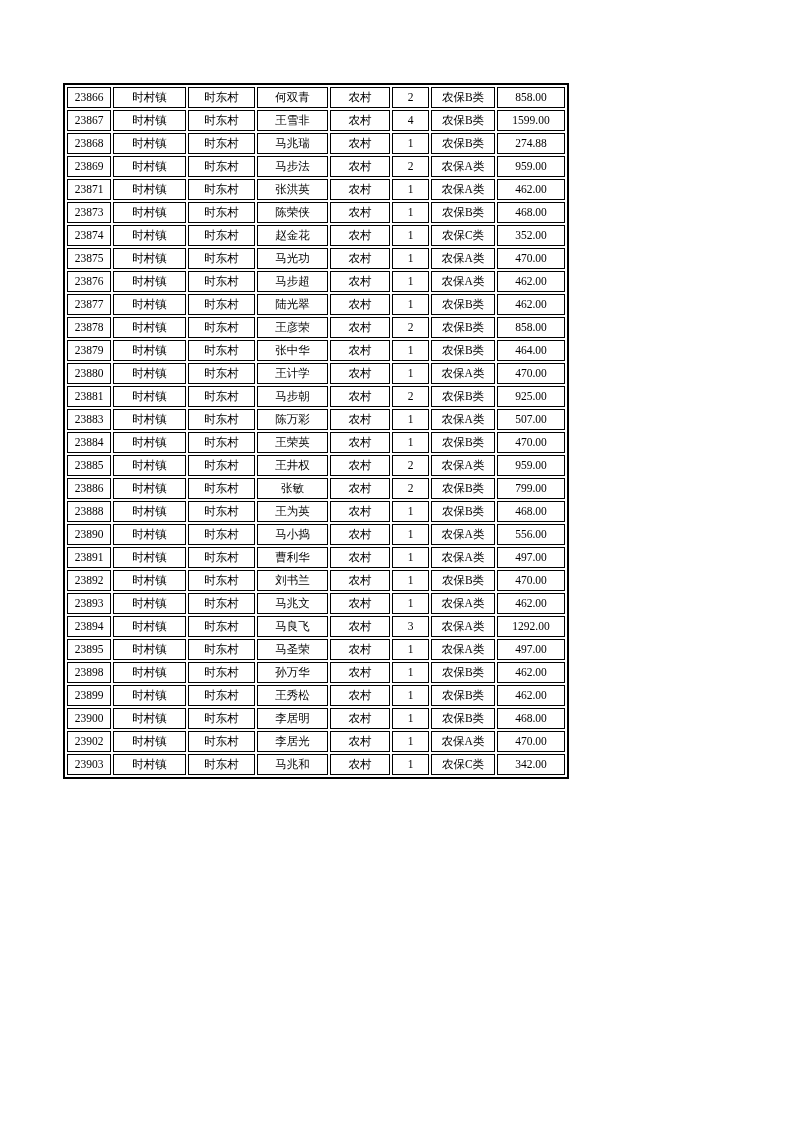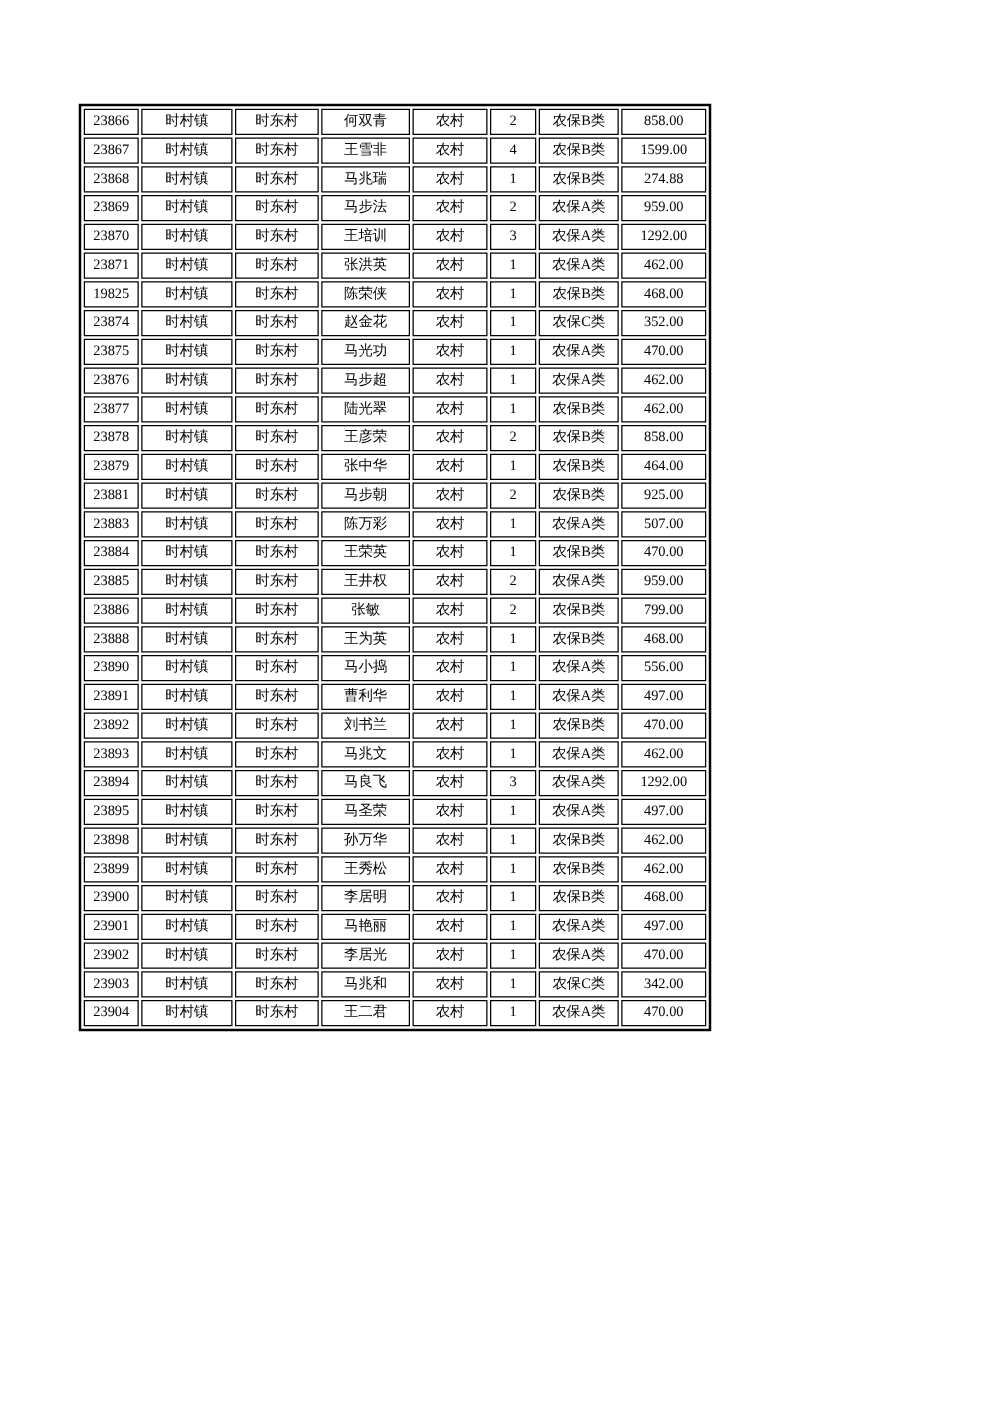--- a/index.html
+++ b/index.html
@@ -98,41 +98,31 @@
           <td>23869</td>
           <td>时村镇</td>
           <td>时东村</td>
           <td>马步法</td>
           <td>农村</td>
           <td>2</td>
           <td>农保A类</td>
           <td>959.00</td>
         </tr>
         <tr>
-          <td>23870</td>
-          <td>时村镇</td>
-          <td>时东村</td>
-          <td>王培训</td>
-          <td>农村</td>
-          <td>3</td>
-          <td>农保A类</td>
-          <td>1292.00</td>
-        </tr>
-        <tr>
           <td>23871</td>
           <td>时村镇</td>
           <td>时东村</td>
           <td>张洪英</td>
           <td>农村</td>
           <td>1</td>
           <td>农保A类</td>
           <td>462.00</td>
         </tr>
         <tr>
-          <td>19825</td>
+          <td>23873</td>
           <td>时村镇</td>
           <td>时东村</td>
           <td>陈荣侠</td>
           <td>农村</td>
           <td>1</td>
           <td>农保B类</td>
           <td>468.00</td>
         </tr>
         <tr>
           <td>23874</td>
@@ -188,20 +178,30 @@
           <td>23879</td>
           <td>时村镇</td>
           <td>时东村</td>
           <td>张中华</td>
           <td>农村</td>
           <td>1</td>
           <td>农保B类</td>
           <td>464.00</td>
         </tr>
         <tr>
+          <td>23880</td>
+          <td>时村镇</td>
+          <td>时东村</td>
+          <td>王计学</td>
+          <td>农村</td>
+          <td>1</td>
+          <td>农保A类</td>
+          <td>470.00</td>
+        </tr>
+        <tr>
           <td>23881</td>
           <td>时村镇</td>
           <td>时东村</td>
           <td>马步朝</td>
           <td>农村</td>
           <td>2</td>
           <td>农保B类</td>
           <td>925.00</td>
         </tr>
         <tr>
@@ -336,56 +336,36 @@
         </tr>
         <tr>
           <td>23900</td>
           <td>时村镇</td>
           <td>时东村</td>
           <td>李居明</td>
           <td>农村</td>
           <td>1</td>
           <td>农保B类</td>
           <td>468.00</td>
-        </tr>
-        <tr>
-          <td>23901</td>
-          <td>时村镇</td>
-          <td>时东村</td>
-          <td>马艳丽</td>
-          <td>农村</td>
-          <td>1</td>
-          <td>农保A类</td>
-          <td>497.00</td>
         </tr>
         <tr>
           <td>23902</td>
           <td>时村镇</td>
           <td>时东村</td>
           <td>李居光</td>
           <td>农村</td>
           <td>1</td>
           <td>农保A类</td>
           <td>470.00</td>
         </tr>
         <tr>
           <td>23903</td>
           <td>时村镇</td>
           <td>时东村</td>
           <td>马兆和</td>
           <td>农村</td>
           <td>1</td>
           <td>农保C类</td>
           <td>342.00</td>
-        </tr>
-        <tr>
-          <td>23904</td>
-          <td>时村镇</td>
-          <td>时东村</td>
-          <td>王二君</td>
-          <td>农村</td>
-          <td>1</td>
-          <td>农保A类</td>
-          <td>470.00</td>
         </tr>
       </tbody>
   </table>
 </div>
 
 </body></html>

